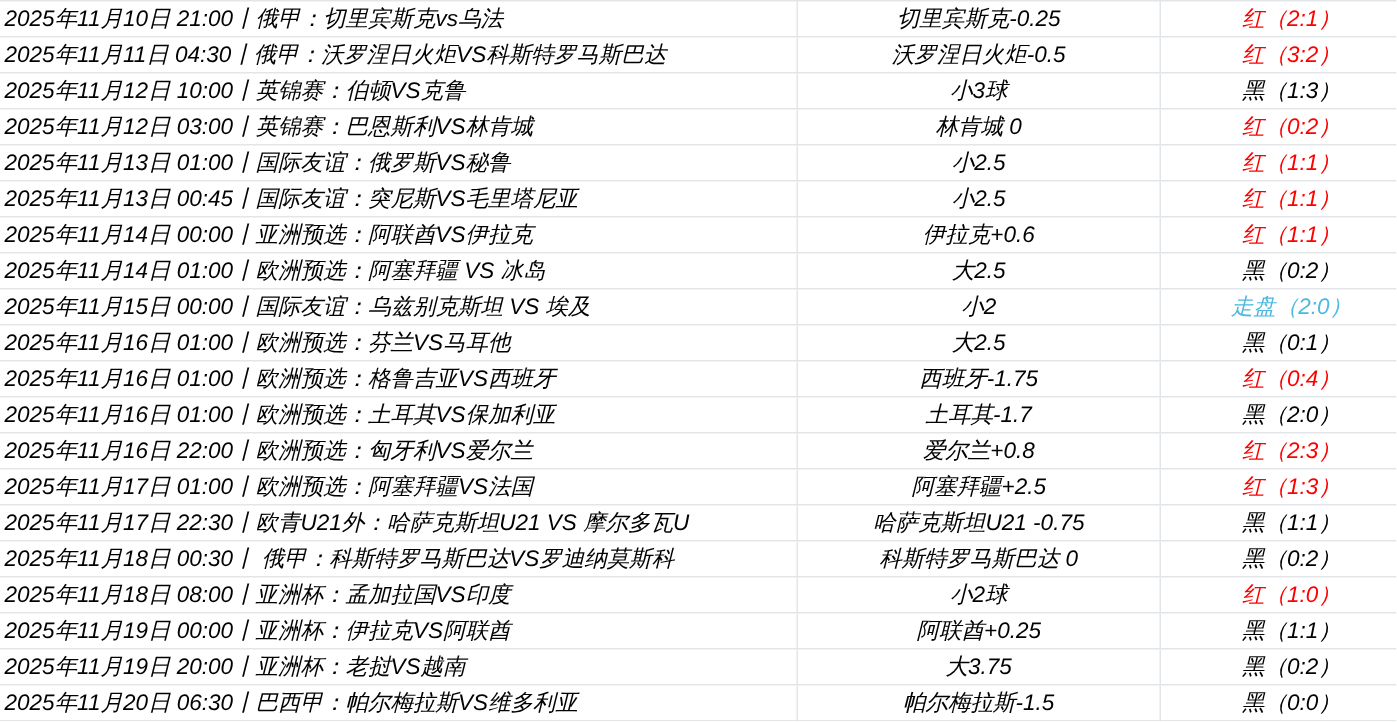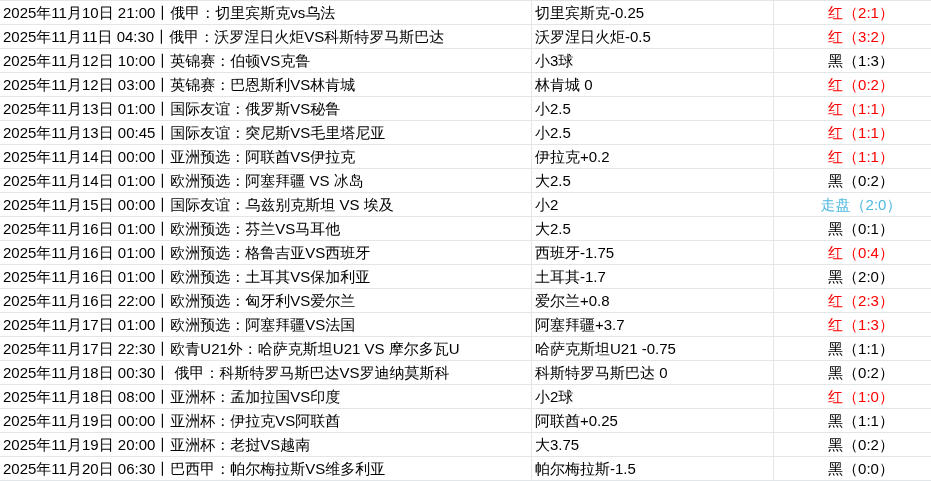--- a/index.html
+++ b/index.html
@@ -11,20 +11,21 @@
     font-family: "Liberation Sans", sans-serif;
     color: #000000;
   }
   .sheet {
     width: 931px;
     height: 481px;
     position: relative;
     background: #ffffff;
     overflow: hidden;
     box-sizing: border-box;
+    font-style: italic;
   }
   table.grid {
     border-collapse: collapse;
     width: 931px;
     table-layout: fixed;
   }
   table.grid td {
     border-bottom: 1px solid #e3e6e8;
     border-right: 1px solid #e3e6e8;
     height: 23px;
@@ -37,20 +38,21 @@
   }
   table.grid tr:first-child td {
     border-top: 1px solid #e3e6e8;
   }
   td.c-match {
     width: 525px;
   }
   td.c-pick {
     width: 235px;
     border-right: 1px solid #e3e6e8;
+    text-align: center;
   }
   td.c-result {
     width: 168px;
     text-align: center;
     border-right: none;
   }
   .res-red {
     color: #ff0000;
   }
   .res-black {
@@ -94,21 +96,21 @@
         <td class="c-pick">小2.5</td>
         <td class="c-result res-red">红（1:1）</td>
       </tr>
       <tr>
         <td class="c-match">2025年11月13日 00:45丨国际友谊：突尼斯VS毛里塔尼亚</td>
         <td class="c-pick">小2.5</td>
         <td class="c-result res-red">红（1:1）</td>
       </tr>
       <tr>
         <td class="c-match">2025年11月14日 00:00丨亚洲预选：阿联酋VS伊拉克</td>
-        <td class="c-pick">伊拉克+0.2</td>
+        <td class="c-pick">伊拉克+0.6</td>
         <td class="c-result res-red">红（1:1）</td>
       </tr>
       <tr>
         <td class="c-match">2025年11月14日 01:00丨欧洲预选：阿塞拜疆 VS 冰岛</td>
         <td class="c-pick">大2.5</td>
         <td class="c-result res-black">黑（0:2）</td>
       </tr>
       <tr>
         <td class="c-match">2025年11月15日 00:00丨国际友谊：乌兹别克斯坦 VS 埃及</td>
         <td class="c-pick">小2</td>
@@ -129,21 +131,21 @@
         <td class="c-pick">土耳其-1.7</td>
         <td class="c-result res-black">黑（2:0）</td>
       </tr>
       <tr>
         <td class="c-match">2025年11月16日 22:00丨欧洲预选：匈牙利VS爱尔兰</td>
         <td class="c-pick">爱尔兰+0.8</td>
         <td class="c-result res-red">红（2:3）</td>
       </tr>
       <tr>
         <td class="c-match">2025年11月17日 01:00丨欧洲预选：阿塞拜疆VS法国</td>
-        <td class="c-pick">阿塞拜疆+3.7</td>
+        <td class="c-pick">阿塞拜疆+2.5</td>
         <td class="c-result res-red">红（1:3）</td>
       </tr>
       <tr>
         <td class="c-match">2025年11月17日 22:30丨欧青U21外：哈萨克斯坦U21 VS 摩尔多瓦U</td>
         <td class="c-pick">哈萨克斯坦U21 -0.75</td>
         <td class="c-result res-black">黑（1:1）</td>
       </tr>
       <tr>
         <td class="c-match">2025年11月18日 00:30丨 俄甲：科斯特罗马斯巴达VS罗迪纳莫斯科</td>
         <td class="c-pick">科斯特罗马斯巴达 0</td>

